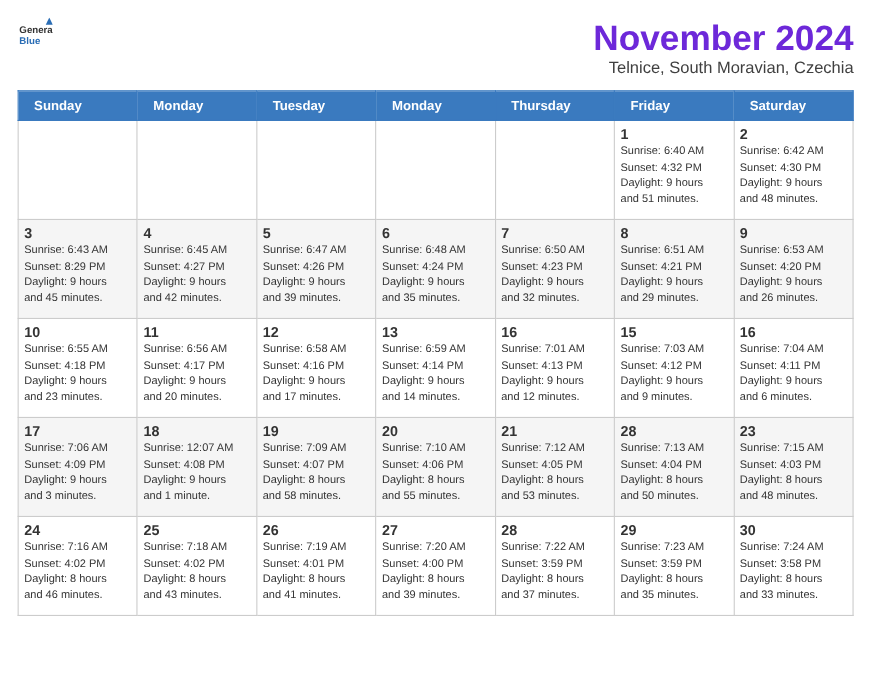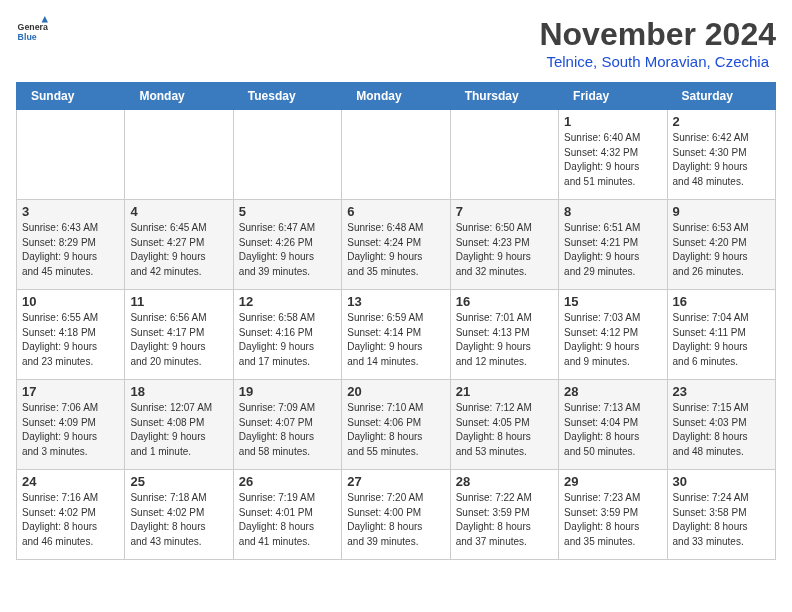--- a/index.html
+++ b/index.html
@@ -24,26 +24,25 @@
     .logo-icon {
       width: 32px;
       height: 32px;
     }
     .title-block {
       text-align: right;
     }
     .month-year {
       font-size: 32px;
       font-weight: bold;
-      color: #404040;
+      color: #6d28d9;
     }
     .location {
       font-size: 15px;
-      color: #1d4ed8;
-      text-align: center;
+      color: #404040;
     }
     table {
       width: 100%;
       border-collapse: collapse;
       table-layout: fixed;
     }
     thead tr th {
       background-color: #3a7abf;
       color: white;
       font-size: 12px;

